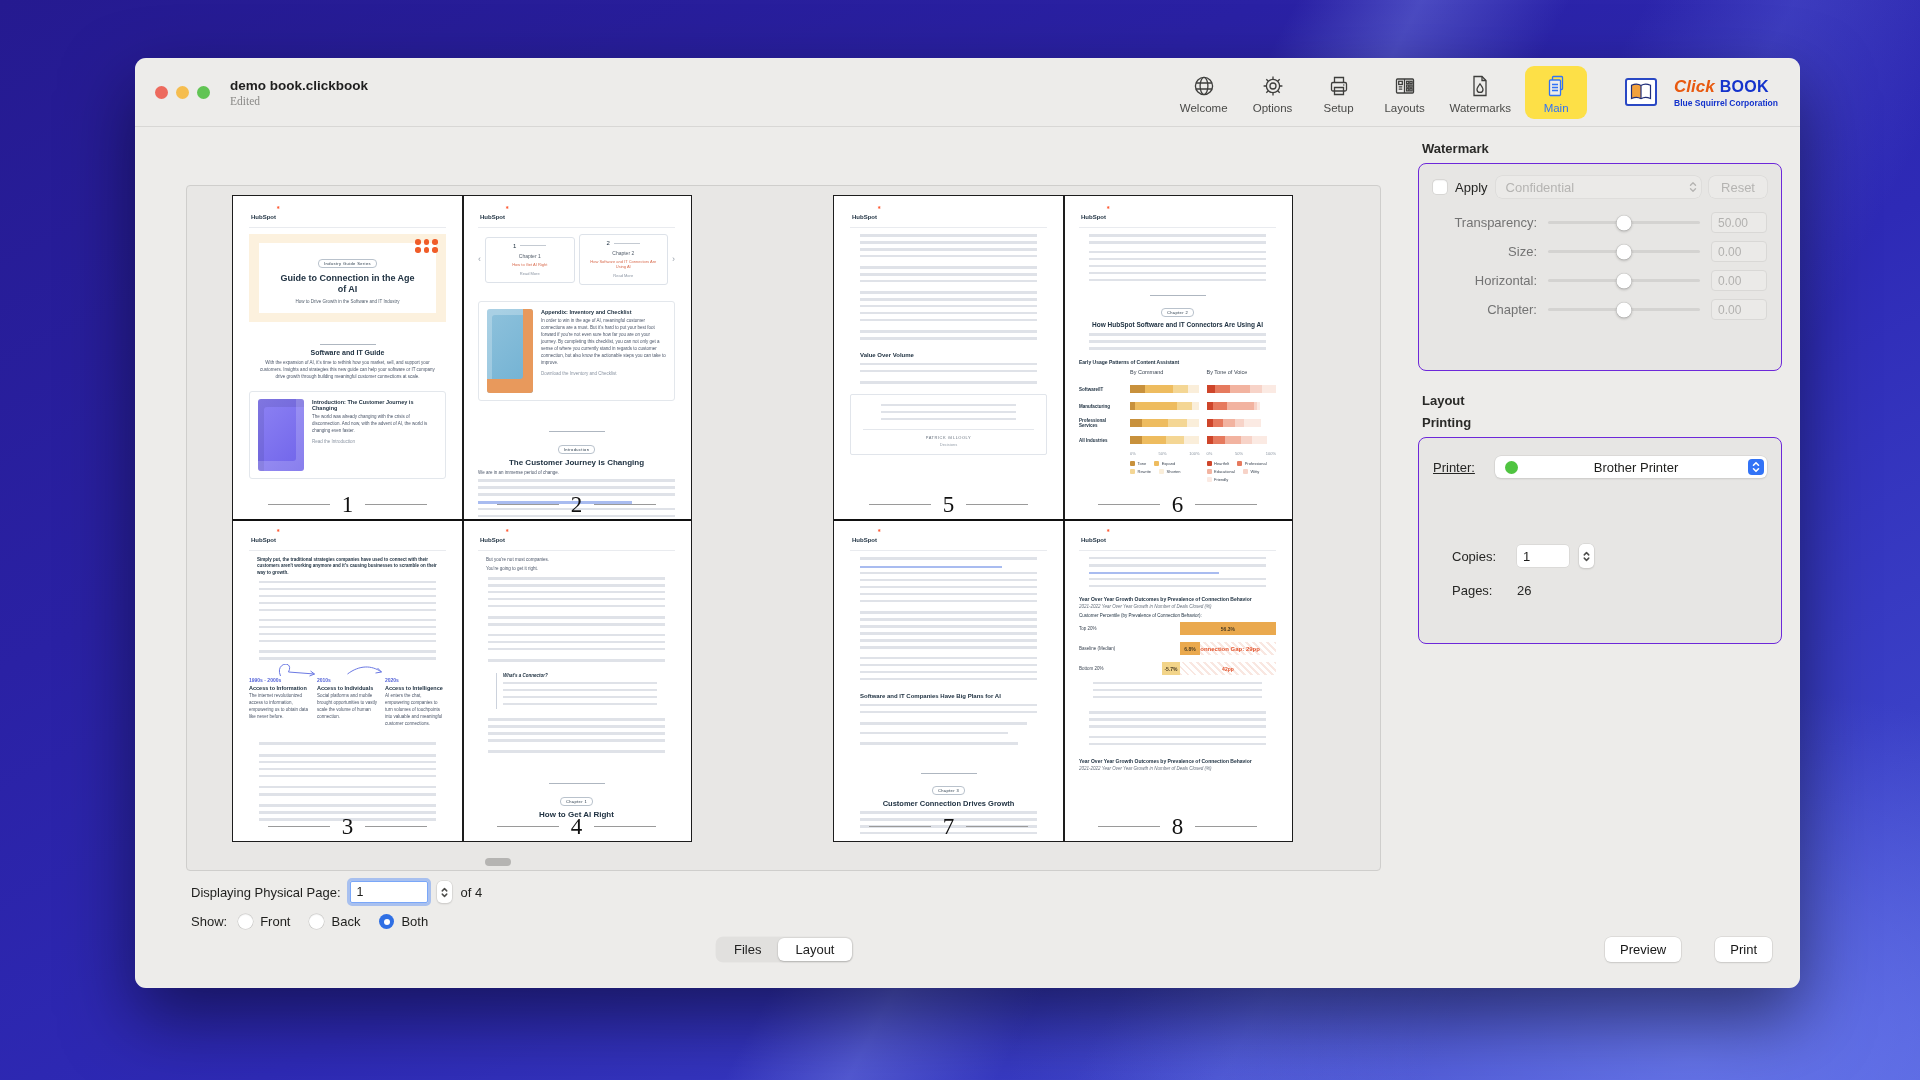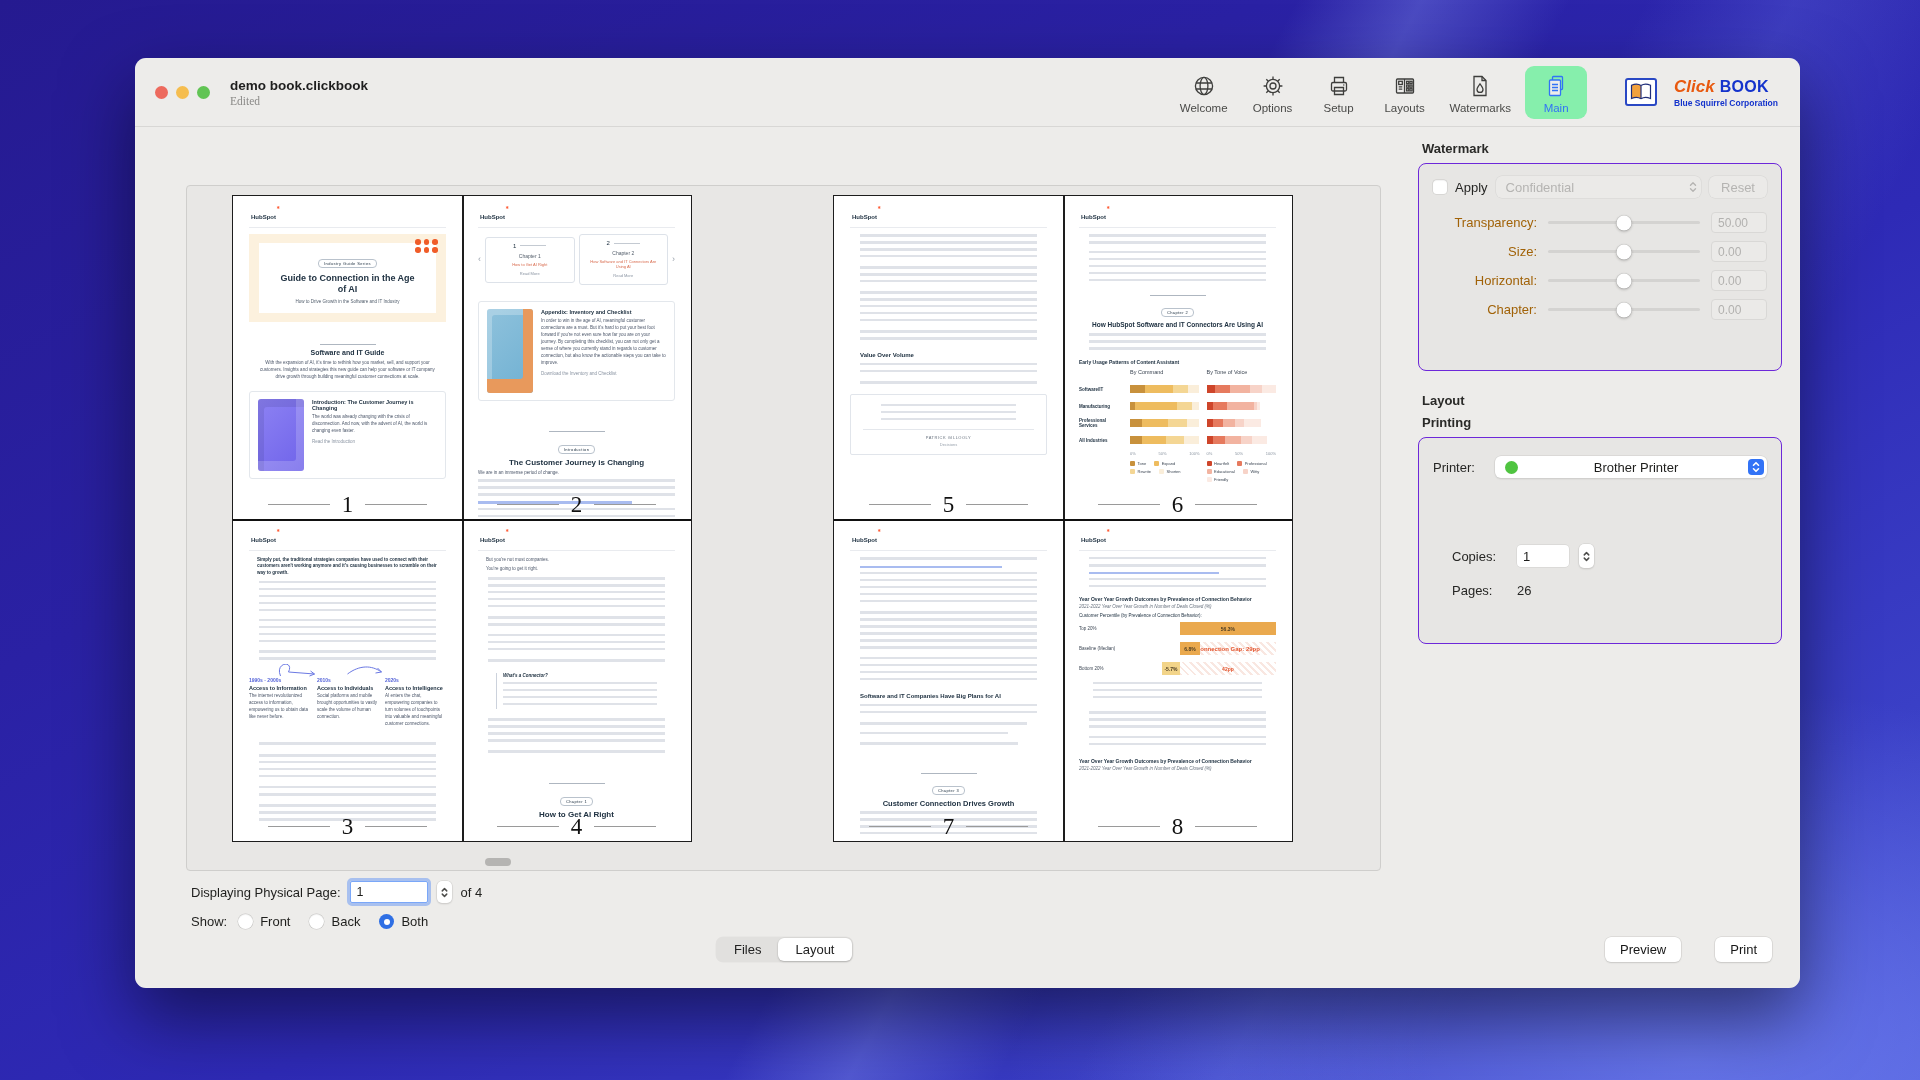--- a/index.html
+++ b/index.html
@@ -22,21 +22,21 @@
   .lights { display:flex; gap:8px; }
   .light { width:13px; height:13px; border-radius:50%; }
   .light.r { background:#ed6a5e; } .light.y { background:#f5bd4f; } .light.g { background:#61c454; }
   .title-block { margin-left:20px; }
   .win-title { font-size:13.5px; font-weight:bold; color:#1e1e1e; }
   .win-sub { font-size:11.5px; color:#8b8a88; margin-top:2px;font-family:Liberation Serif, serif; }
   .tb-items { margin-left:auto; display:flex; align-items:center; gap:4px; }
   .tb-item { display:flex; flex-direction:column; align-items:center; gap:3px; padding:7px 10px 5px; border-radius:9px; min-width:62px; color:#4a4a48; }
   .tb-item svg { display:block; }
   .tb-item .tb-label { font-size:11.5px; }
-  .tb-item.active { background:#86efac; color:#3273f6; }
+  .tb-item.active { background:#fde047; color:#3273f6; }
   .tb-item.active .tb-label { color:#3273f6; }
   .brand { margin-left:38px; display:flex; align-items:center; gap:17px; }
   .brand-badge { width:32px; height:28px; background:#fff; border:2px solid #2a48c4; border-radius:3px; display:flex; align-items:center; justify-content:center; }
   .brand-words .row1 { display:flex; align-items:baseline; gap:5px; }
   .brand-click { font-size:17px; font-weight:bold; font-style:italic; color:#e8590f; }
   .brand-book { font-size:16px; font-weight:bold; color:#1433cc; letter-spacing:.3px; }
   .brand-tag { font-size:8.5px; font-weight:bold; color:#1433cc; margin-top:1px; }
   
   .preview-panel { position:absolute; left:51px; top:127px; width:1195px; height:686px; background:#e8e7e5; border:1px solid #cfcecc; border-radius:4px; }
   .sheet { position:absolute; top:9px; width:460px; height:647px; background:#fff; border:1.5px solid #1d1d1d; display:grid; grid-template:1fr 1fr / 1fr 1fr; }
@@ -130,21 +130,21 @@
   .checkbox { width:14px; height:14px; border-radius:3.5px; background:#fff; box-shadow:0 0 0 .5px #c9c8c6, inset 0 1px 1px rgba(0,0,0,.05); }
   .lbl { font-size:13px; color:#262624; }
   .select { display:flex; align-items:center; height:22px; border-radius:6px; padding:0 3px 0 10px; font-size:13px; }
   .select.dis { background:#ebeae8; box-shadow:0 0 0 .5px #d5d4d2; color:#b5b4b2; flex:1; }
   .select.en { background:#fff; box-shadow:0 0 0 .5px #cfcecc, 0 1px 2px rgba(0,0,0,.12); color:#1d1d1b; }
   .sel-text { flex:1; }
   .sel-chev { display:flex; align-items:center; justify-content:center; color:#b5b4b2; }
   .sel-stepper { width:16px; height:16px; border-radius:4px; background:#3273f6; color:#fff; display:flex; align-items:center; justify-content:center; }
   .btn-reset { width:58px; height:22px; border-radius:6px; background:#ebeae8; box-shadow:0 0 0 .5px #d5d4d2; color:#b5b4b2; font-size:13px; display:flex; align-items:center; justify-content:center; }
   .srow { display:grid; grid-template-columns:104px 1fr 56px; align-items:center; gap:11px; height:29px; }
-  .srow .slbl { text-align:right; font-size:13px; color:#a16207; }
+  .srow .slbl { text-align:right; font-size:13px; color:#737373; }
   .slider { position:relative; height:3px; background:#d4d3d1; border-radius:2px; }
   .knob { position:absolute; left:50%; top:50%; transform:translate(-50%,-50%); width:15px; height:15px; border-radius:50%; background:#fff; box-shadow:0 0 0 .5px rgba(0,0,0,.1), 0 1px 3px rgba(0,0,0,.28); }
   .valbox { height:21px; background:#ebeae8; border:1px solid #d9d8d6; border-radius:4px; font-size:12px; color:#b2b1af; display:flex; align-items:center; padding:0 6px; }
   .radio { width:15px; height:15px; border-radius:50%; background:#fff; box-shadow:0 0 0 .5px #c6c5c3, inset 0 1px 1px rgba(0,0,0,.06); flex:0 0 auto; }
   .radio.on { background:#2f6fe4; box-shadow:none; position:relative; }
   .radio.on::after { content:""; position:absolute; inset:4.5px; background:#fff; border-radius:50%; }
   .lay-row { display:flex; align-items:center; gap:8px; margin-bottom:12px; }
   .lay-row .select.en { width:222px; margin-left:6px; }
   .prn-row1 { display:flex; align-items:center; gap:10px; }
   .prn-row1 .select.en { flex:1; }
@@ -736,21 +736,21 @@
           </div>
         <div class="valbox">0.00</div>
       </div>
     </div>
 
     <div class="grp-title">Layout</div>
 
     <div class="grp-title">Printing</div>
     <div class="panel prn">
       <div class="prn-row1">
-        <span class="lbl w55" style="width:52px;">Printer:</span>
+        <span class="lbl w55" style="width:52px;text-decoration:underline;">Printer:</span>
         <div class="select en">
           <span class="printer-dot"></span>
           <span class="sel-text ctr">Brother Printer</span>
           <span class="sel-stepper">
             <svg width="10" height="14" viewBox="0 0 10 14" fill="none" stroke="currentColor" stroke-width="1.6" stroke-linecap="round" stroke-linejoin="round">
                 <path d="M2.5 5.2 5 2.7l2.5 2.5M2.5 8.8 5 11.3l2.5-2.5"></path>
               </svg>
           </span>
         </div>
       </div>

